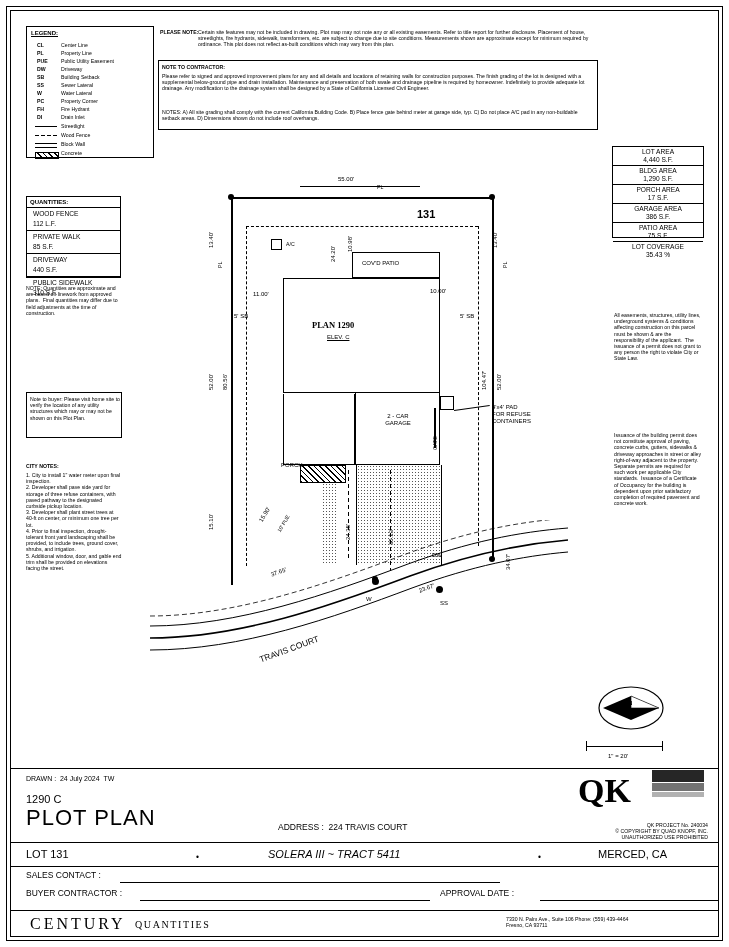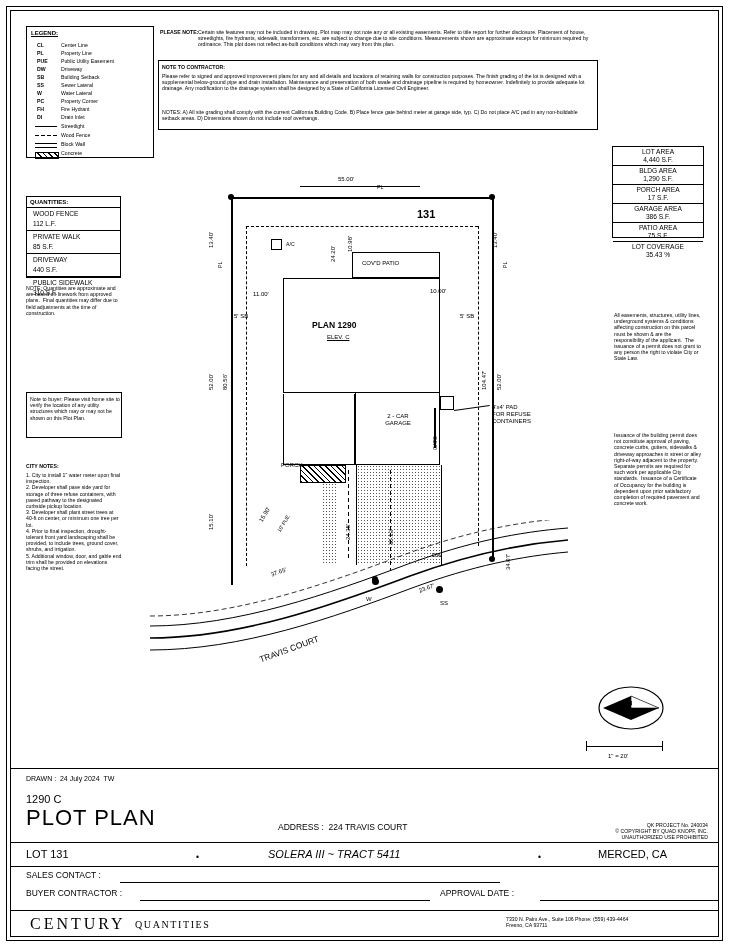--- a/index.html
+++ b/index.html
@@ -159,21 +159,21 @@
 
   <div class="box" style="left:352px;top:252px;width:88px;height:26px;"></div>
   <div class="t xs" style="left:363px;top:260px;"></div>
   <div class="t xs" style="left:362px;top:260px;">COV'D PATIO</div>
 
   <div class="box" style="left:283px;top:278px;width:157px;height:115px;border-width:1.5px;"></div>
   <div class="box" style="left:283px;top:393px;width:72px;height:72px;border-width:1.5px;border-top:none;"></div>
   <div class="box" style="left:355px;top:393px;width:85px;height:72px;border-width:1.5px;border-top:none;"></div>
   <div class="ln hl" style="left:283px;top:393px;width:72px;height:1px;background:#fff;"></div>
 
-  <div class="t md b" style="left:312px;top:320px;">PLAN 1290</div>
+  <div class="t md b" style="left:312px;top:320px;font-family:Liberation Serif, serif;">PLAN 1290</div>
   <div class="t xs u" style="left:327px;top:334px;">ELEV. C</div>
   <div class="t xs ctr" style="left:360px;top:413px;width:76px;white-space:pre-line;">2 - CAR
 GARAGE</div>
 
   <div class="box hatch" style="left:300px;top:465px;width:46px;height:18px;background-color:#fff;"></div>
   <div class="t xs" style="left:281px;top:462px;">PORCH</div>
 
   <div class="t lg b" style="left:397px;top:208px;margin-left:20px;">131</div>
 
   <div class="box" style="left:271px;top:239px;width:11px;height:11px;"></div>
@@ -268,20 +268,26 @@
   <div class="t md" style="left:538px;top:852px;">•</div>
 
   <div class="ln hl" style="left:11px;top:866px;width:707px;height:1px;"></div>
   <div class="t md" style="left:26px;top:870px;">SALES CONTACT :</div>
   <div class="ln hl" style="left:120px;top:882px;width:380px;"></div>
   <div class="t md" style="left:26px;top:888px;">BUYER CONTRACTOR :</div>
   <div class="ln hl" style="left:140px;top:900px;width:290px;"></div>
   <div class="t md" style="left:440px;top:888px;">APPROVAL DATE :</div>
   <div class="ln hl" style="left:540px;top:900px;width:178px;"></div>
 
+  <div style="position:absolute;left:578px;top:770px;width:126px;height:48px;">
+    <div style="position:absolute;left:74px;top:0;width:52px;height:12px;background:#000;opacity:.85;"></div>
+    <div style="position:absolute;left:74px;top:13px;width:52px;height:8px;background:#000;opacity:.55;"></div>
+    <div style="position:absolute;left:74px;top:22px;width:52px;height:5px;background:#000;opacity:.3;"></div>
+    <div class="t" style="left:0px;top:2px;font-size:34px;font-weight:bold;font-family:'Liberation Serif',serif;">QK</div>
+  </div>
   <div class="t tiny" style="left:578px;top:822px;width:130px;white-space:pre-line;text-align:right;">QK PROJECT No. 240034
 © COPYRIGHT BY QUAD KNOPF, INC.
 UNAUTHORIZED USE PROHIBITED</div>
 
   <div class="ln hl" style="left:11px;top:910px;width:707px;height:1px;"></div>
   <div class="t" style="left:30px;top:915px;font-size:16px;letter-spacing:3px;font-family:'Liberation Serif',serif;">CENTURY</div>
   <div class="t" style="left:135px;top:919px;font-size:10px;letter-spacing:1.6px;font-family:'Liberation Serif',serif;">QUANTITIES</div>
   <div class="t tiny" style="left:506px;top:916px;width:206px;white-space:pre-line;">7330 N. Palm Ave., Suite 106   Phone:  (559) 439-4464
 Fresno, CA  93711</div>
 </div>

